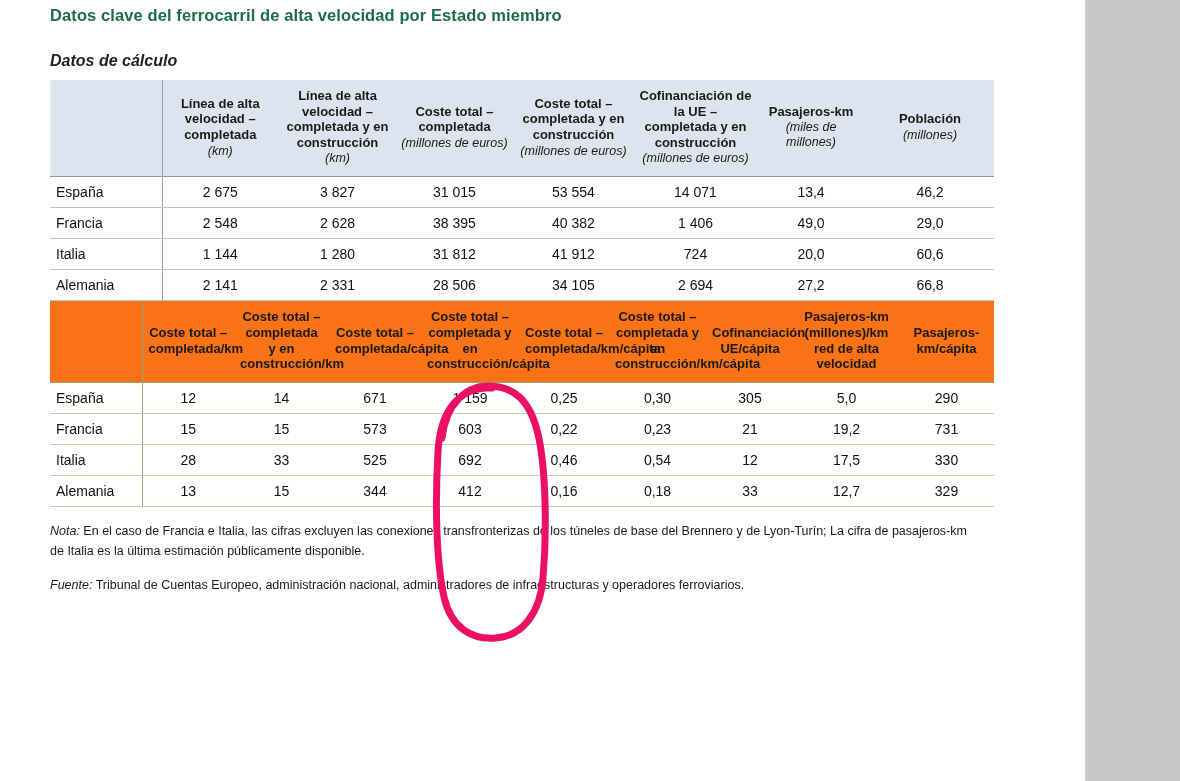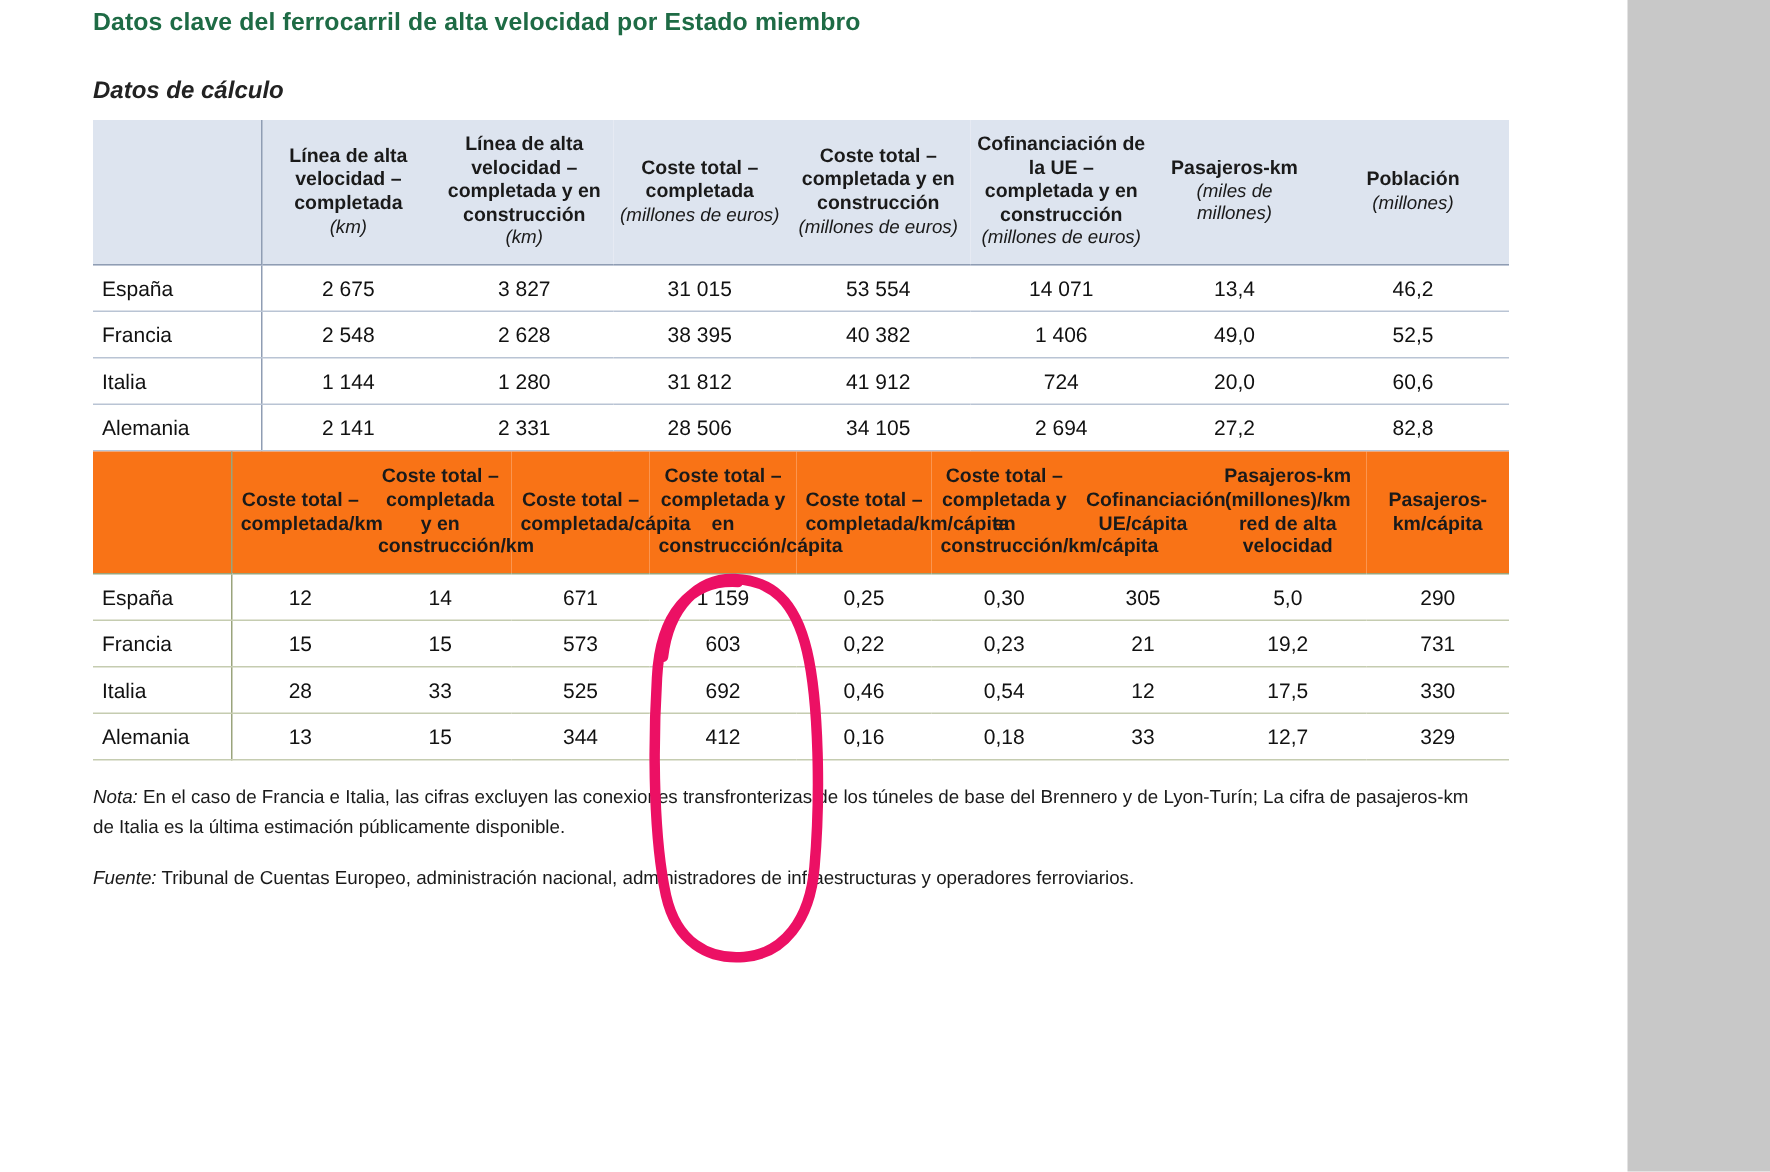--- a/index.html
+++ b/index.html
@@ -24,21 +24,21 @@
   }
   .gutter {
     position: absolute;
     left: 1085px; top: 0;
     width: 95px;
     height: 781px;
     background: #c8c8c8;
   }
   .content {
     position: absolute;
-    left: 62px;
+    left: 50px;
     top: 0;
     width: 1000px;
   }
   .doc-title {
     font-size: 16.5px;
     font-weight: bold;
     color: #1e6b45;
     margin-top: 6px;
     margin-bottom: 0;
     letter-spacing: 0.1px;
@@ -234,41 +234,41 @@
           <td>46,2</td>
         </tr>
         <tr>
           <td class="rowhead">Francia</td>
           <td>2 548</td>
           <td>2 628</td>
           <td>38 395</td>
           <td>40 382</td>
           <td>1 406</td>
           <td>49,0</td>
-          <td>52,5</td>
+          <td>29,0</td>
         </tr>
         <tr>
           <td class="rowhead">Italia</td>
           <td>1 144</td>
           <td>1 280</td>
           <td>31 812</td>
           <td>41 912</td>
           <td>724</td>
           <td>20,0</td>
           <td>60,6</td>
         </tr>
         <tr>
           <td class="rowhead">Alemania</td>
           <td>2 141</td>
           <td>2 331</td>
           <td>28 506</td>
           <td>34 105</td>
           <td>2 694</td>
           <td>27,2</td>
-          <td>82,8</td>
+          <td>66,8</td>
         </tr>
       </tbody>
     </table>
 
 
     <table class="t2">
       <colgroup>
         <col style="width:92px">
         <col style="width:92px">
         <col style="width:95px">

